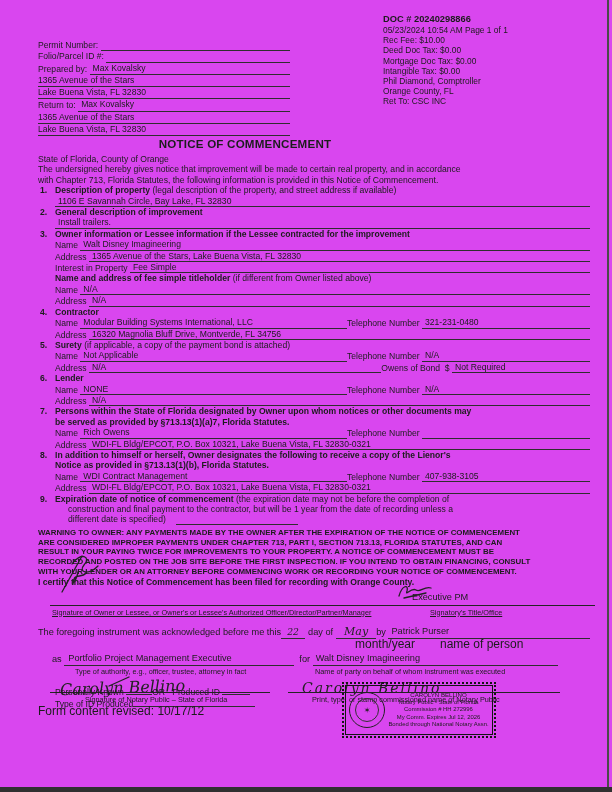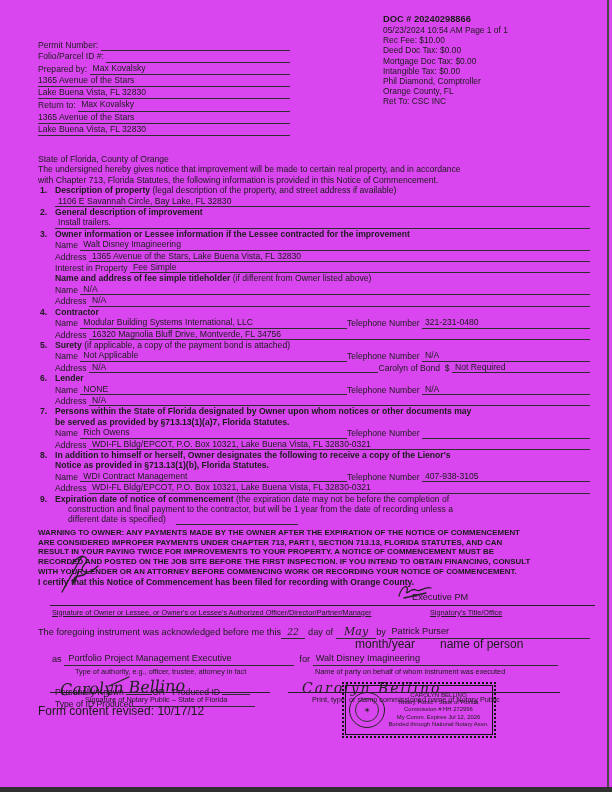--- a/index.html
+++ b/index.html
@@ -124,20 +124,21 @@
       <span class="fill">Max Kovalsky</span>
     </div>
     <div class="hrow">
       <span class="fullu">1365 Avenue of the Stars</span>
     </div>
     <div class="hrow">
       <span class="fullu">Lake Buena Vista, FL 32830</span>
     </div>
   </div>
 
+  <div class="title">NOTICE OF COMMENCEMENT</div>
 
   <div class="body">
     <div>State of Florida, County of Orange</div>
     <div>The undersigned hereby gives notice that improvement will be made to certain real property, and in accordance</div>
     <div>with Chapter 713, Florida Statutes, the following information is provided in this Notice of Commencement.</div>
 
     <div class="item">
       <span class="num">1.</span>
       <div><span class="b">Description of property</span><span> (legal description of the property, and street address if available)</span></div>
       <div class="frow">
@@ -199,21 +200,21 @@
       <div><span class="b">Surety</span><span> (if applicable, a copy of the payment bond is attached)</span></div>
       <div class="frow">
         <span class="lbl">Name </span>
         <span class="fill">Not Applicable</span>
         <span class="lbl">Telephone Number </span>
         <span class="val2">N/A</span>
       </div>
       <div class="frow">
         <span class="lbl">Address </span>
         <span class="fill">N/A</span>
-        <span class="lbl">Carolyn of Bond  $ </span>
+        <span class="lbl">Owens of Bond  $ </span>
         <span class="val2b">Not Required</span>
       </div>
     </div>
 
     <div class="item">
       <span class="num">6.</span>
       <div class="b">Lender</div>
       <div class="frow">
         <span class="lbl">Name </span>
         <span class="fill">NONE</span>

